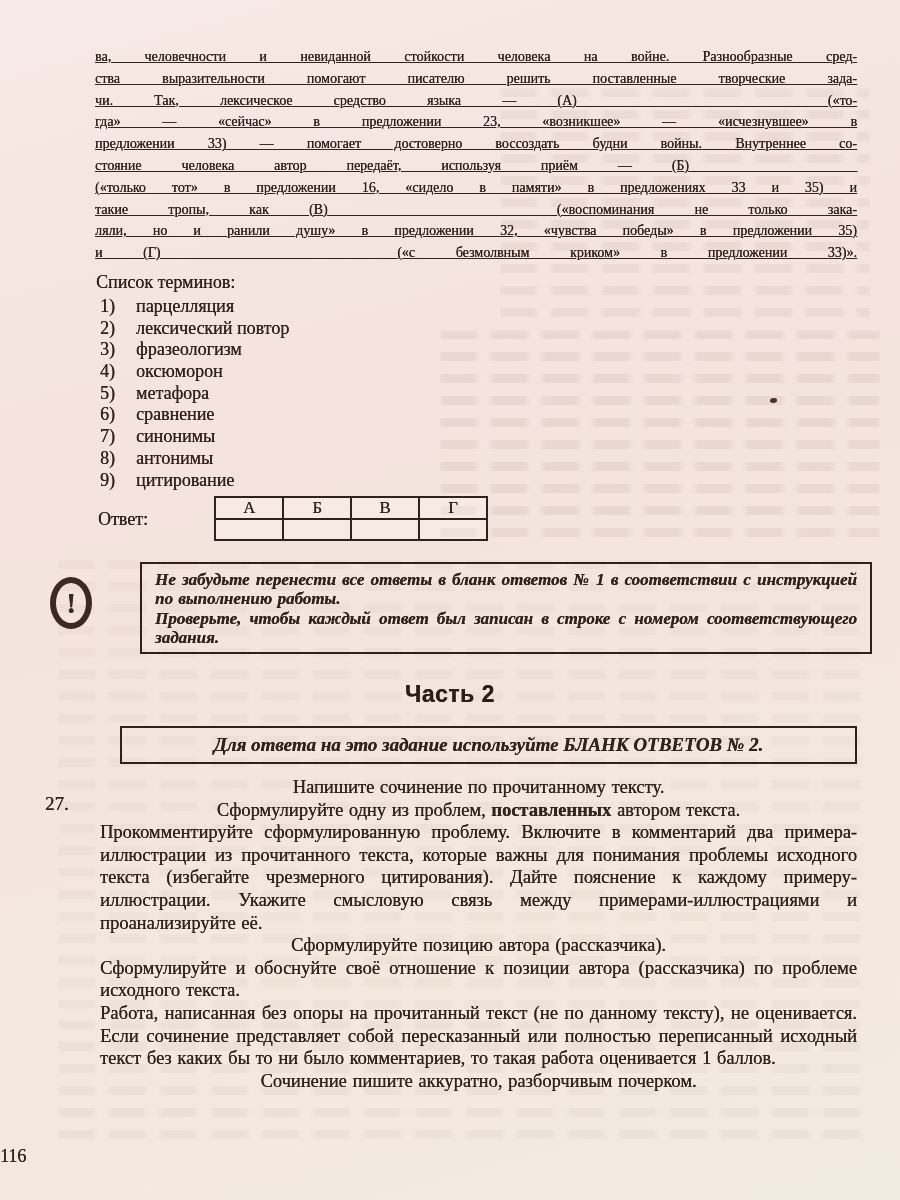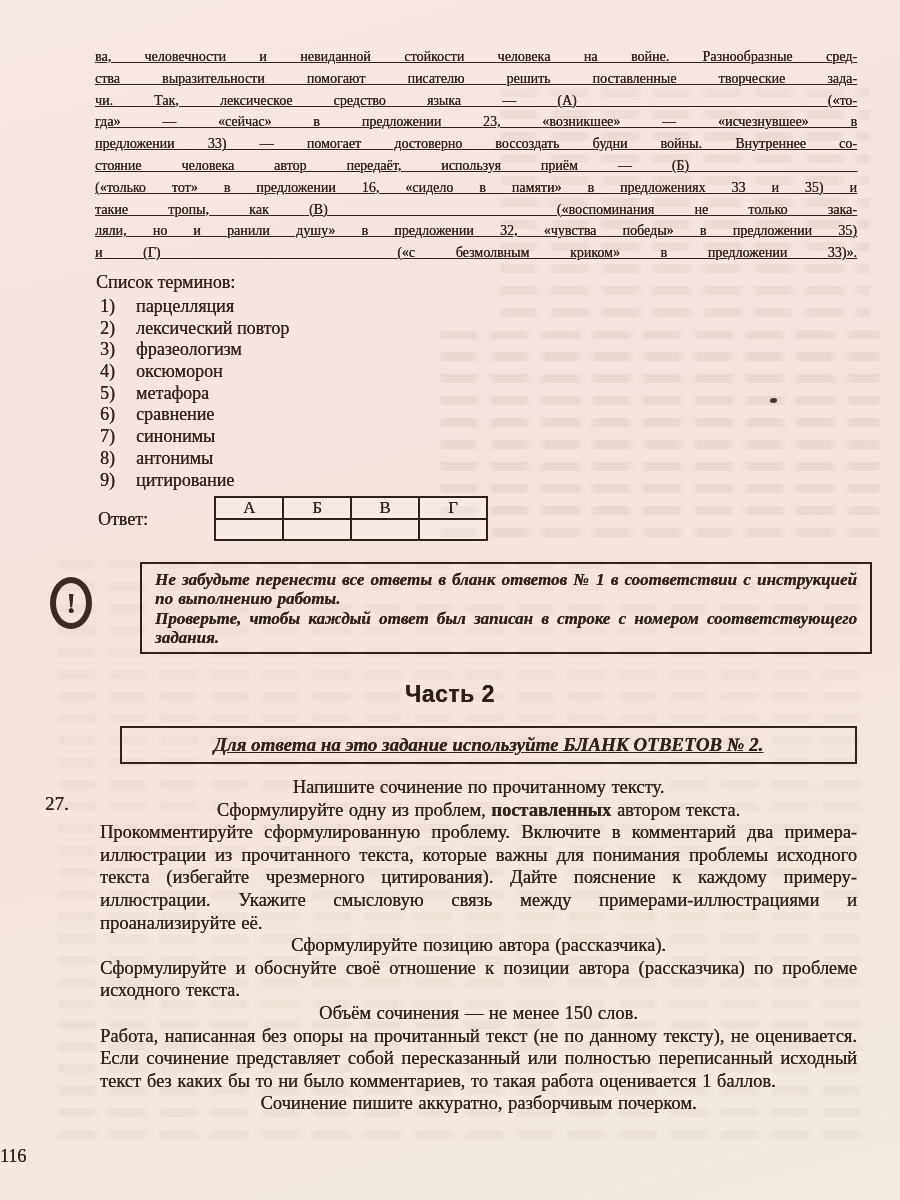--- a/index.html
+++ b/index.html
@@ -59,21 +59,21 @@
     font-size:17px;line-height:19.3px;text-align:justify;word-spacing:1px;
   }
   
   #part2-title{
     position:absolute;left:0;top:681px;width:900px;margin:0;text-align:center;
     font-family:"Liberation Sans","DejaVu Sans",sans-serif;
     font-size:23px;font-weight:700;letter-spacing:.5px;z-index:2;color:#2b1f18;
   }
   #blank-box{
     position:absolute;left:120px;top:726px;width:737px;box-sizing:border-box;
-    border:2px solid #2e221b;padding:5px 8px;z-index:2;text-decoration:underline;
+    border:2px solid #2e221b;padding:5px 8px;z-index:2;
   }
   #blank-box p{margin:0;text-align:center;font-style:italic;font-weight:700;font-size:19px;line-height:24px;}
   
   #task27{position:absolute;left:100px;top:776px;width:757px;z-index:2;}
   .task-num{position:absolute;left:-55px;top:17px;font-weight:400;font-size:19px;}
   #task27 p{margin:0;font-size:18.5px;line-height:22.6px;text-align:justify;word-spacing:1px;}
   #task27 p.short{text-align:center;}
   
   #page-number{position:absolute;left:0;top:1146px;width:900px;text-align:left;font-size:18px;z-index:2;}
 </style>
@@ -179,20 +179,19 @@
     <p>Для ответа на это задание используйте БЛАНК ОТВЕТОВ № 2.</p>
   </div>
 
   <div id="task27">
     <span class="task-num">27.</span>
     <p class="short">Напишите сочинение по прочитанному тексту.</p>
     <p class="short"><span>Сформулируйте одну из проблем, </span><b>поставленных</b><span> автором текста.</span></p>
     <p>Прокомментируйте сформулированную проблему. Включите в комментарий два примера-иллюстрации из прочитанного текста, которые важны для понимания проблемы исходного текста (избегайте чрезмерного цитирования). Дайте пояснение к каждому примеру-иллюстрации. Укажите смысловую связь между примерами-иллюстрациями и проанализируйте её.</p>
     <p class="short">Сформулируйте позицию автора (рассказчика).</p>
     <p>Сформулируйте и обоснуйте своё отношение к позиции автора (рассказчика) по проблеме исходного текста.</p>
-    <p class="short">Объём сочинения — не менее 150 слов.</p>
     <p>Работа, написанная без опоры на прочитанный текст (не по данному тексту), не оценивается. Если сочинение представляет собой пересказанный или полностью переписанный исходный текст без каких бы то ни было комментариев, то такая работа оценивается 1 баллов.</p>
     <p class="short">Сочинение пишите аккуратно, разборчивым почерком.</p>
   </div>
 
   <div id="page-number">116</div>
 
 </div>
 
 </body></html>

